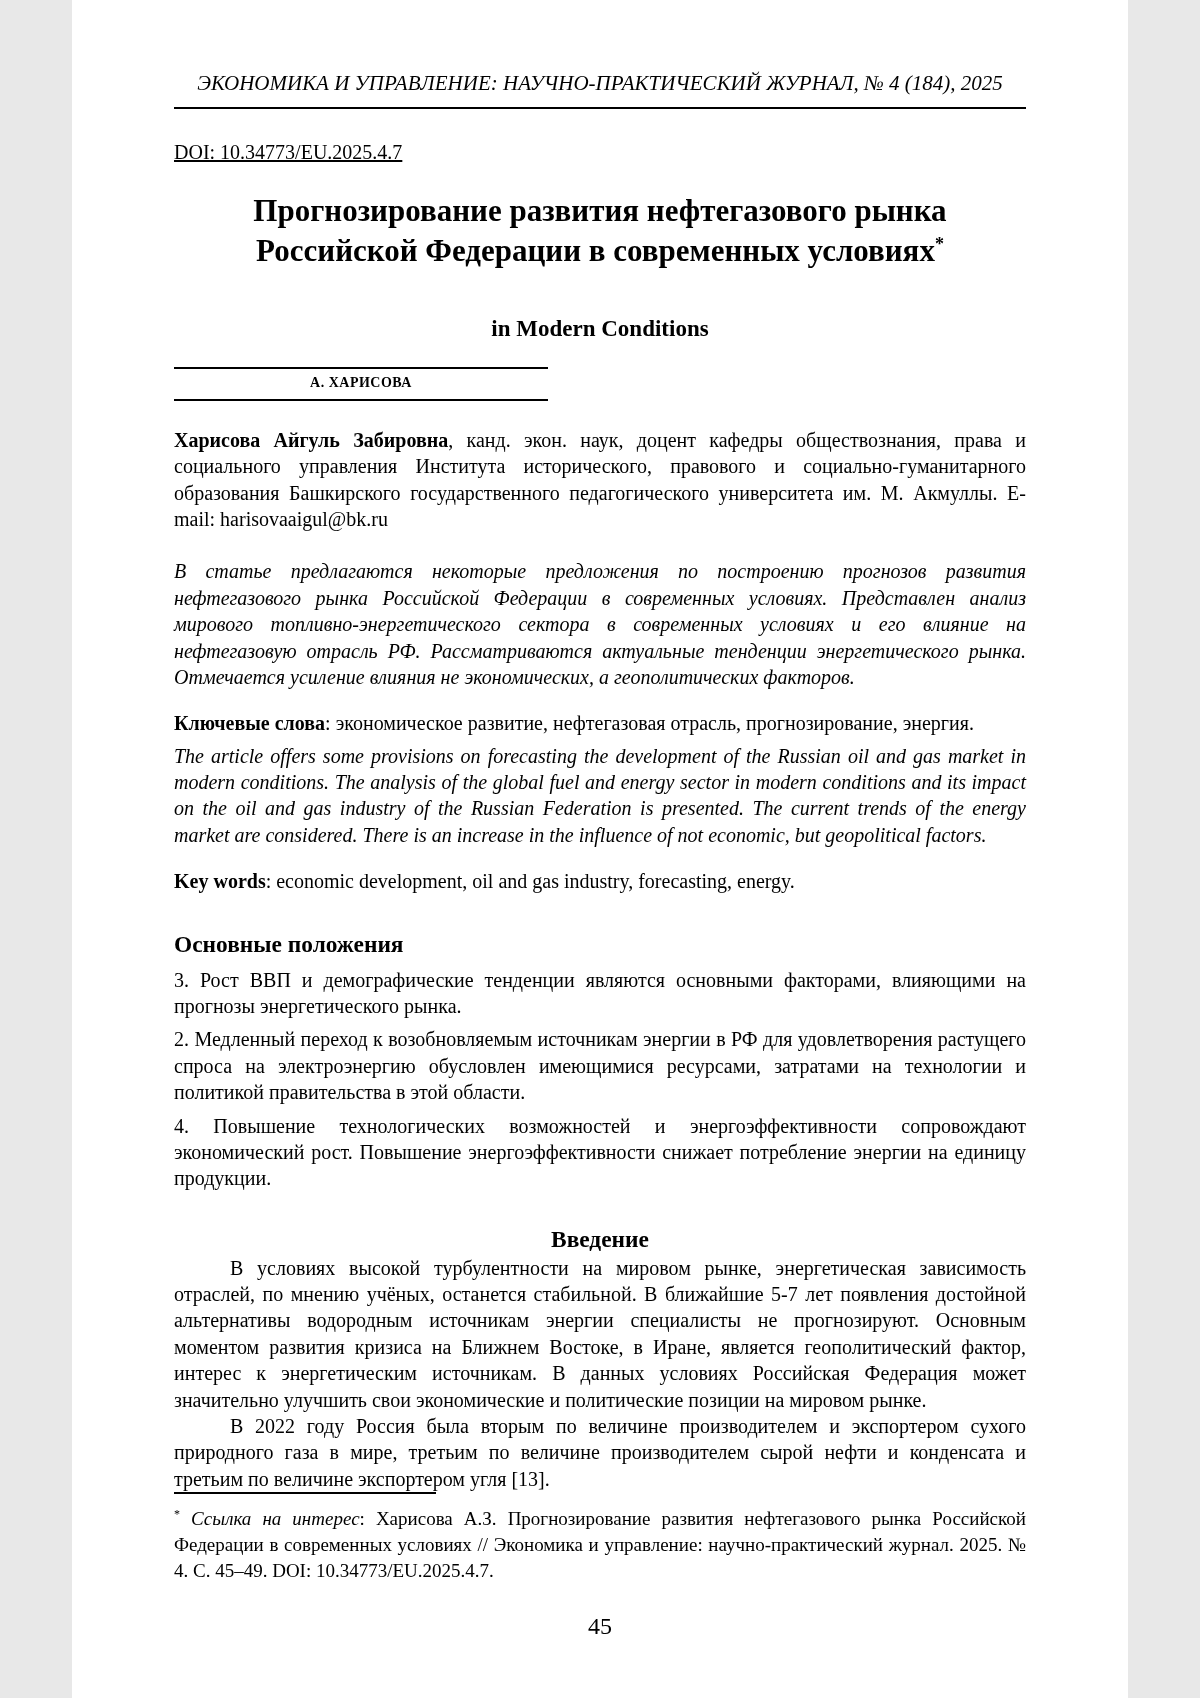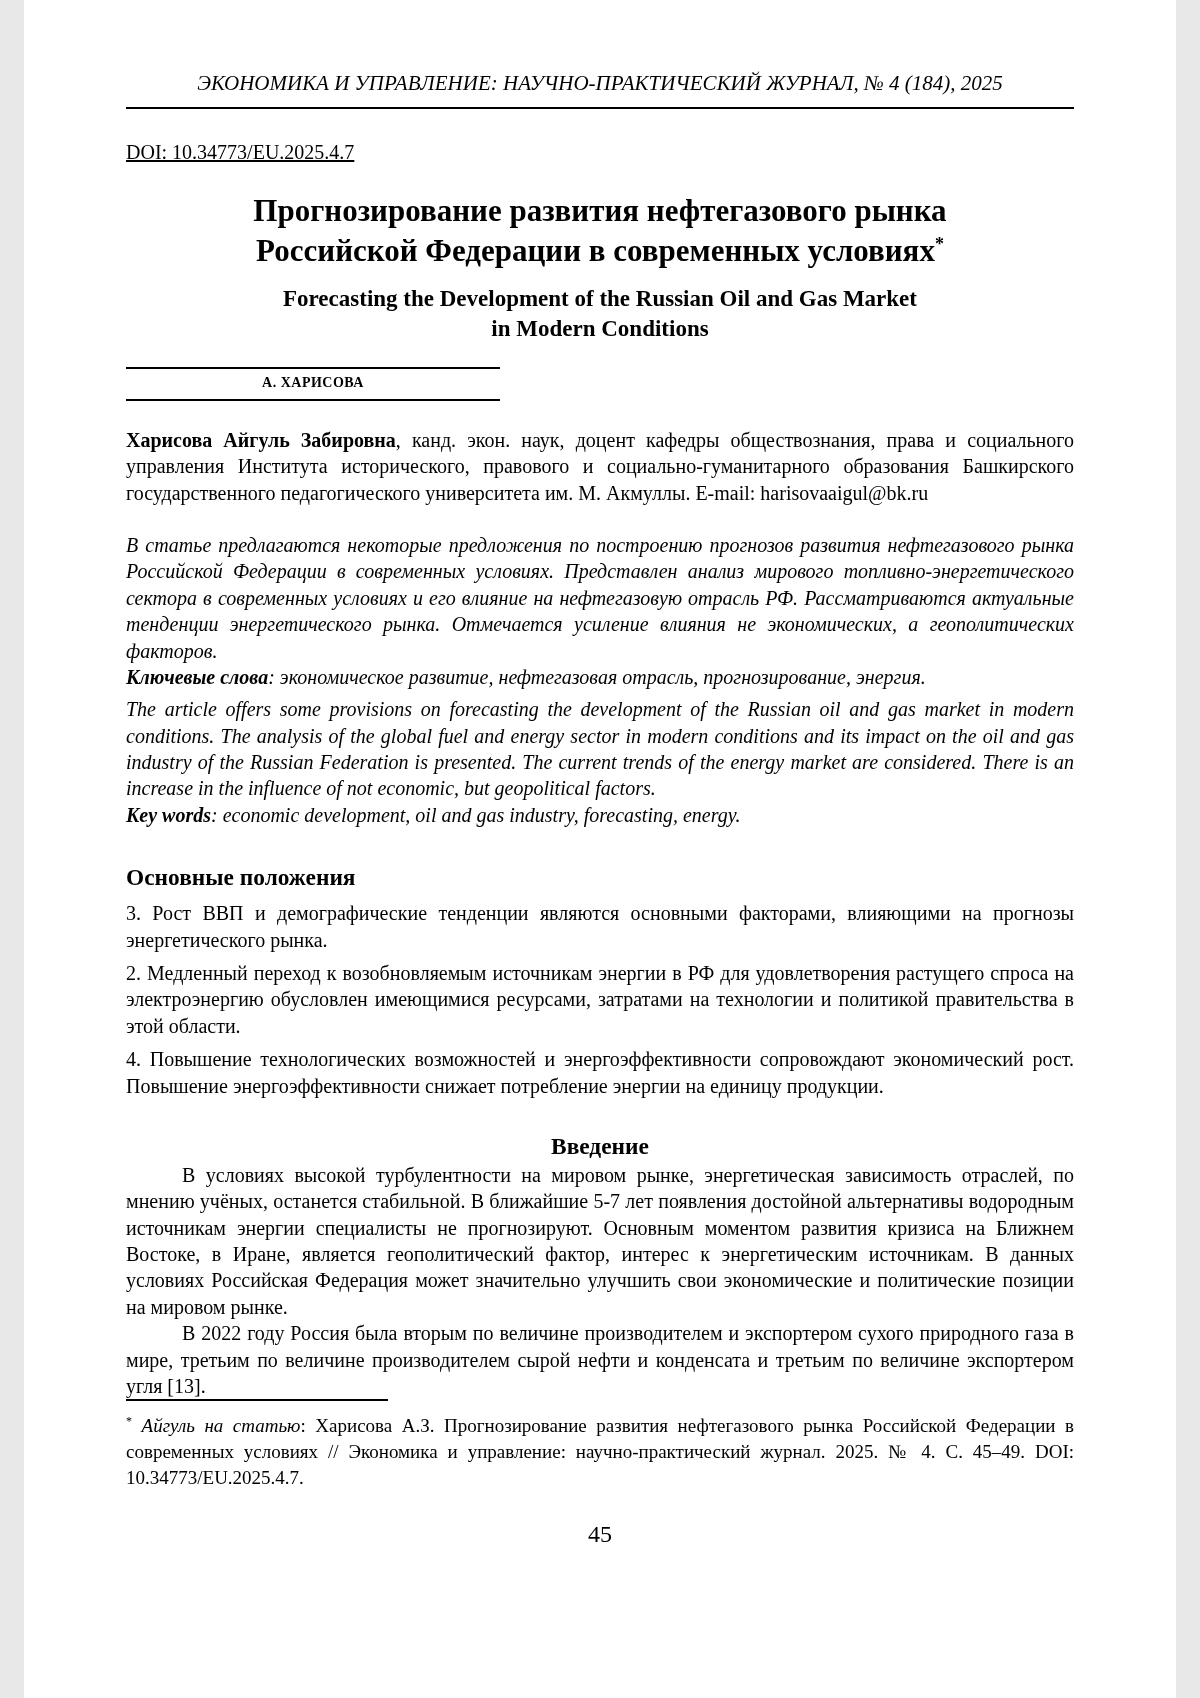--- a/index.html
+++ b/index.html
@@ -1,18 +1,18 @@
 <!DOCTYPE html>
 <html><head>
 <meta charset="utf-8">
 <style>
   * { margin: 0; padding: 0; box-sizing: border-box; }
   html, body { background: #e8e8e8; }
   .page {
-    width: 1152px;
+    width: 1056px;
     height: 1698px;
     margin: 0 auto;
     background: #ffffff;
     color: #000000;
     font-family: "Liberation Serif", "DejaVu Serif", serif;
     font-size: 20px;
     line-height: 1.32;
     padding: 70px 102px 165px 102px;
     display: flex;
     flex-direction: column;
@@ -61,23 +61,22 @@
     margin-top: 26px;
     text-align: justify;
   }
   .author-info .b { font-weight: bold; }
   .abstract {
     margin-top: 26px;
     font-style: italic;
     text-align: justify;
   }
   .keywords {
-    font-style: italic;
     text-align: justify;
-    margin-top: 0;
+    margin-top: 20px;
   }
   .keywords .label { font-weight: bold; }
   .abstract-en { margin-top: 6px; }
   .section-heading-left {
     margin-top: 34px;
     font-weight: bold;
   }
   .provision {
     margin-top: 7px;
     text-align: justify;
@@ -124,21 +123,21 @@
   <div class="doi">
     <span>DOI: 10.34773/EU.2025.4.7</span>
   </div>
 
   <h1 class="title-ru">
     <span>Прогнозирование развития нефтегазового рынка</span><br>
     <span>Российской Федерации в современных условиях</span><sup>*</sup>
   </h1>
 
   <h2 class="title-en">
-    <span>Forecasting the Development of the Russian Oil and Gas Market</span><br>
+    <br>
     <span>in Modern Conditions</span>
   </h2>
 
   <div class="author-block">
     <span>А. ХАРИСОВА</span>
   </div>
 
   <p class="author-info">
     <span class="b">Харисова Айгуль Забировна</span><span>, канд. экон. наук, доцент кафедры обществознания, права и социального управления Института исторического, правового и социально-гуманитарного образования Башкирского государственного педагогического университета им. М. Акмуллы. E-mail: harisovaaigul@bk.ru</span>
   </p>
@@ -163,18 +162,18 @@
 
   <h3 class="section-heading-center">Введение</h3>
 
   <p class="intro-para">В условиях высокой турбулентности на мировом рынке, энергетическая зависимость отраслей, по мнению учёных, останется стабильной. В ближайшие 5-7 лет появления достойной альтернативы водородным источникам энергии специалисты не прогнозируют. Основным моментом развития кризиса на Ближнем Востоке, в Иране, является геополитический фактор, интерес к энергетическим источникам. В данных условиях Российская Федерация может значительно улучшить свои экономические и политические позиции на мировом рынке.</p>
   <p class="intro-para">В 2022 году Россия была вторым по величине производителем и экспортером сухого природного газа в мире, третьим по величине производителем сырой нефти и конденсата и третьим по величине экспортером угля [13].</p>
 
   <div class="footer-area">
     <hr class="footnote-rule">
     <p class="footnote">
       <sup>*</sup>
-      <span class="label">Айгуль на статью</span><span>: Харисова А.З. Прогнозирование развития нефтегазового рынка Российской Федерации в современных условиях // Экономика и управление: научно-практический журнал. 2025. № 4. С. 45–49. DOI: 10.34773/EU.2025.4.7.</span>
+      <span class="label">Ссылка на интерес</span><span>: Харисова А.З. Прогнозирование развития нефтегазового рынка Российской Федерации в современных условиях // Экономика и управление: научно-практический журнал. 2025. № 4. С. 45–49. DOI: 10.34773/EU.2025.4.7.</span>
     </p>
     <div class="page-number">45</div>
   </div>
 
 </div>
 
 </body></html>

